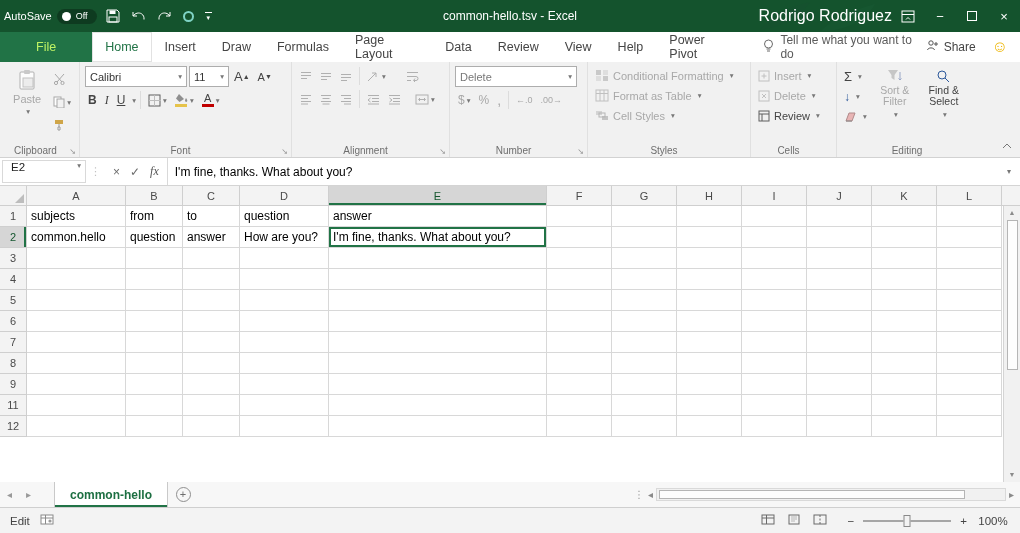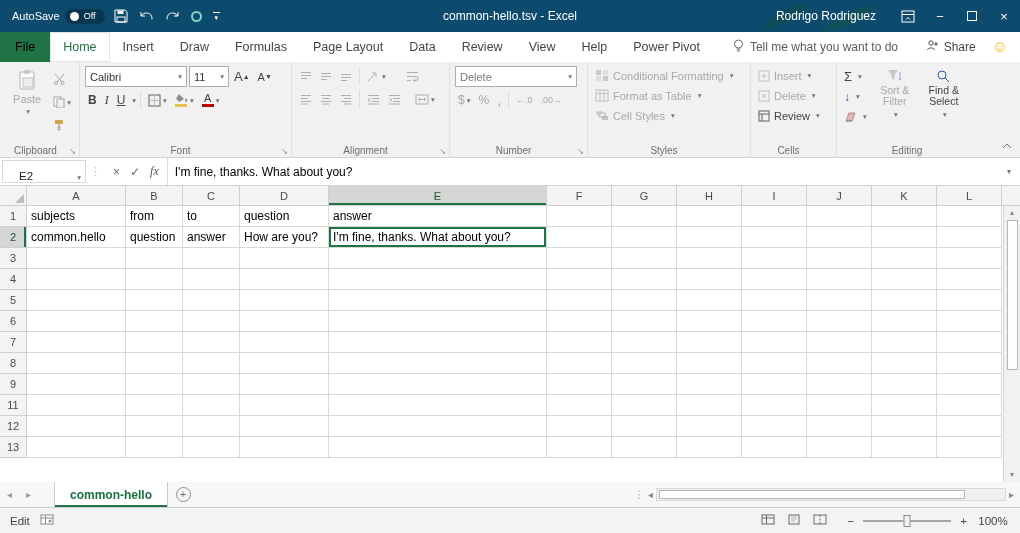--- a/index.html
+++ b/index.html
@@ -1,40 +1,40 @@
 <!DOCTYPE html>
 <html><head>
 <meta charset="utf-8">
 <style>
 *{box-sizing:border-box;margin:0;padding:0}
 html,body{width:1020px;height:533px}
 body{font-family:"Liberation Sans",sans-serif;overflow:hidden;background:#fff}
 .app{width:1020px;height:533px;display:flex;flex-direction:column}
 
 
-.titlebar{flex:0 0 32px;background:#0c4a6e;color:#fff;display:flex;align-items:center;position:relative;padding-left:12px}
+.titlebar{flex:0 0 32px;background:#14532d;color:#fff;display:flex;align-items:center;position:relative;padding-left:4px}
 .tb-left{display:flex;align-items:center;gap:9px;z-index:2}
 .autosave{display:flex;align-items:center;gap:5px;font-size:11px}
 .toggle{width:40px;height:15px;border-radius:8px;background:rgba(0,0,0,.28);display:flex;align-items:center;padding:0 5px;gap:5px}
 .knob{width:9px;height:9px;border-radius:50%;background:#fff}
 .toggle-state{font-size:9px;color:#fff}
 .qat{display:flex;align-items:center;gap:11px}
 .qat svg{display:block}
 .ring{width:11px;height:11px;border-radius:50%;border:2px solid #7fd4c5}
 .customize{display:flex;flex-direction:column;align-items:center;color:#fff;font-size:7px;line-height:5px}
 .customize .bar{width:7px;border-top:1px solid #fff;margin-bottom:2px}
 .tb-title{position:absolute;left:0;right:0;text-align:center;font-size:12px;z-index:1}
 .tb-right{margin-left:auto;display:flex;align-items:center;z-index:2}
-.username{font-size:12px;margin-right:16px}
+.username{font-size:16px;}
 .winbtn{width:32px;height:32px;display:flex;align-items:center;justify-content:center;font-size:13px;color:#fff}
 .deco{position:absolute;right:140px;top:0;opacity:.35;z-index:0}
 
 
 .tabrow{flex:0 0 30px;background:#fff;display:flex;align-items:stretch;font-size:12.5px}
-.ftab{background:#217346;color:#000000;display:flex;align-items:center;padding:0 15px}
+.ftab{background:#217346;color:#bef264;display:flex;align-items:center;padding:0 36px}
 .rtabs{display:flex}
 .rtab{display:flex;align-items:center;padding:0 13px;color:#454545}
 .rtab.active{color:#217346;box-shadow:inset 0 0 0 1px #e2e2e2}
 .tellme{display:flex;align-items:center;gap:6px;color:#5b5b5b;margin-left:20px;font-size:12px}
 .tabrow-right{margin-left:auto;display:flex;align-items:center;gap:16px;padding-right:12px}
 .share{display:flex;align-items:center;gap:5px;color:#444;font-size:12px}
 .smiley{color:#eeb500;font-size:16px}
 
 
 .ribbon{flex:0 0 96px;background:#f1f1f1;border-bottom:1px solid #d2d2d2;display:flex;position:relative;padding-left:2px}
@@ -55,21 +55,21 @@
 .itl{font-style:italic;font-family:"Liberation Serif",serif;font-size:12px}
 .unl{text-decoration:underline;font-size:12px}
 .fontcolor{display:flex;flex-direction:column;align-items:center;line-height:10px;font-size:11px;color:#444}
 .cbar{width:12px;height:3px;margin-top:1px}
 .bigbtn{display:flex;flex-direction:column;align-items:center;width:46px;font-size:10.5px;line-height:11px;text-align:center;gap:2px;padding-top:3px}
 .srow{display:flex;align-items:center;gap:4px;font-size:11px;height:19px;padding:0 2px;white-space:nowrap}
 .collapse{position:absolute;right:8px;bottom:4px}
 
 
 .formulabar{flex:0 0 28px;background:#fff;border-bottom:1px solid #d4d4d4;display:flex;align-items:stretch}
-.namebox{width:84px;border:1px solid #d9d9d9;margin:2px 0 2px 2px;display:flex;align-items:flex-end;font-size:11.5px;color:#222;padding-left:16px}
+.namebox{width:84px;border:1px solid #d9d9d9;margin:2px 0 2px 2px;display:flex;align-items:flex-start;font-size:11.5px;color:#222;padding-left:8px}
 .namebox .dd{margin-left:auto;margin-right:4px}
 .fb-dots{display:flex;align-items:center;color:#c2c2c2;padding:0 4px;font-size:11px}
 .fb-btns{display:flex;align-items:center;gap:10px;padding:0 8px;border-right:1px solid #d9d9d9;color:#6d6d6d;font-size:12px}
 .fb-fx{font-family:"Liberation Serif",serif;font-style:italic;color:#555}
 .fb-text{flex:1;display:flex;align-items:center;font-size:12px;color:#000;padding-left:7px;white-space:nowrap;overflow:hidden}
 .fb-dd{width:22px;display:flex;align-items:center;justify-content:center;color:#777;font-size:8px}
 
 
 .gridarea{flex:1;display:flex;flex-direction:column;background:#fff;overflow:hidden}
 .colhdr-row{flex:0 0 20px;display:flex}
@@ -680,35 +680,20 @@
             <div class="gcell" style="width: 65px;"></div>
             <div class="gcell" style="width: 65px;"></div>
             <div class="gcell" style="width: 65px;"></div>
             <div class="gcell" style="width: 65px;"></div>
             <div class="gcell" style="width: 65px;"></div>
             <div class="gcell" style="width: 65px;"></div>
             <div class="gcell" style="width: 65px;"></div>
           </div>
           <div class="sheetrow">
             <div class="rowhdr">12</div>
-            <div class="gcell" style="width: 99px;"></div>
-            <div class="gcell" style="width: 57px;"></div>
-            <div class="gcell" style="width: 57px;"></div>
-            <div class="gcell" style="width: 89px;"></div>
-            <div class="gcell" style="width: 218px;"></div>
-            <div class="gcell" style="width: 65px;"></div>
-            <div class="gcell" style="width: 65px;"></div>
-            <div class="gcell" style="width: 65px;"></div>
-            <div class="gcell" style="width: 65px;"></div>
-            <div class="gcell" style="width: 65px;"></div>
-            <div class="gcell" style="width: 65px;"></div>
-            <div class="gcell" style="width: 65px;"></div>
-          </div>
-          <div class="sheetrow">
-            <div class="rowhdr">13</div>
             <div class="gcell" style="width: 99px;"></div>
             <div class="gcell" style="width: 57px;"></div>
             <div class="gcell" style="width: 57px;"></div>
             <div class="gcell" style="width: 89px;"></div>
             <div class="gcell" style="width: 218px;"></div>
             <div class="gcell" style="width: 65px;"></div>
             <div class="gcell" style="width: 65px;"></div>
             <div class="gcell" style="width: 65px;"></div>
             <div class="gcell" style="width: 65px;"></div>
             <div class="gcell" style="width: 65px;"></div>

